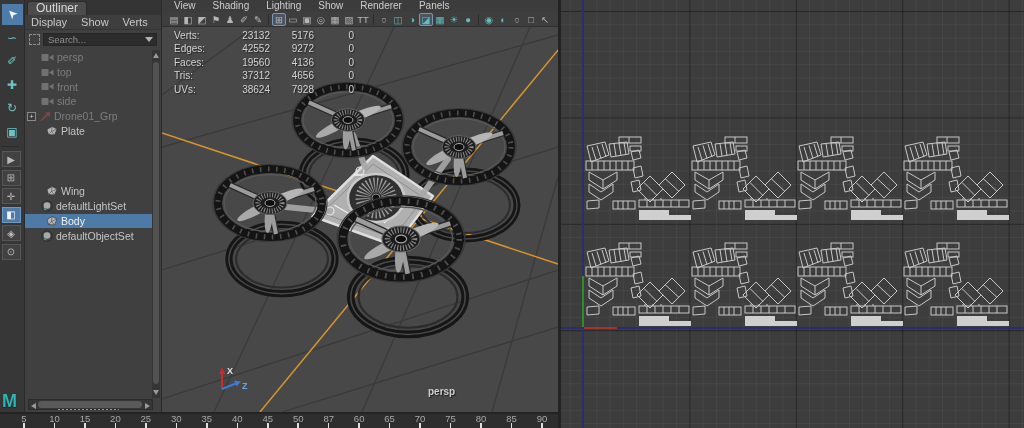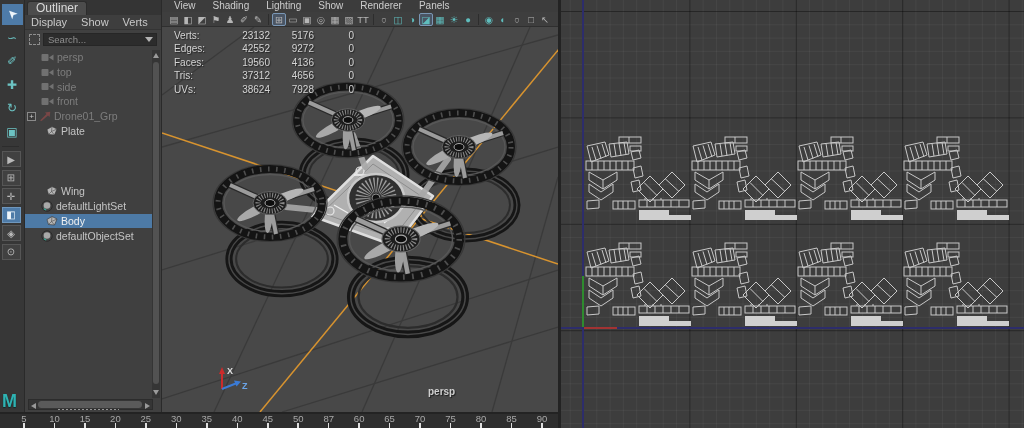--- a/index.html
+++ b/index.html
@@ -161,30 +161,30 @@
           </span>
           <span class="tlabel">top</span>
         </div>
         <div class="trow dim" style="padding-left: 16px;">
           <span class="ticon">
             <svg width="13" height="9" viewBox="0 0 13 9">
               <rect x="0.5" y="1" width="7" height="7" rx="1" fill="#9a9a9a"></rect>
               <path d="M8 4.5 L12.5 1.5 V7.5 Z" fill="#9a9a9a"></path>
             </svg>
           </span>
-          <span class="tlabel">side</span>
+          <span class="tlabel">front</span>
         </div>
         <div class="trow dim" style="padding-left: 16px;">
           <span class="ticon">
             <svg width="13" height="9" viewBox="0 0 13 9">
               <rect x="0.5" y="1" width="7" height="7" rx="1" fill="#9a9a9a"></rect>
               <path d="M8 4.5 L12.5 1.5 V7.5 Z" fill="#9a9a9a"></path>
             </svg>
           </span>
-          <span class="tlabel">front</span>
+          <span class="tlabel">side</span>
         </div>
         <div class="trow dim" style="padding-left: 13px;">
           <span class="expander">+</span>
           <span class="ticon">
             <svg width="12" height="10" viewBox="0 0 12 10">
               <path d="M1 9.5 L7.5 3 L6 1.6 L11.3 0.7 L10.6 6 L9 4.5 L2.6 10 Z" fill="#a84c4c"></path>
             </svg>
           </span>
           <span class="tlabel">Drone01_Grp</span>
         </div>

